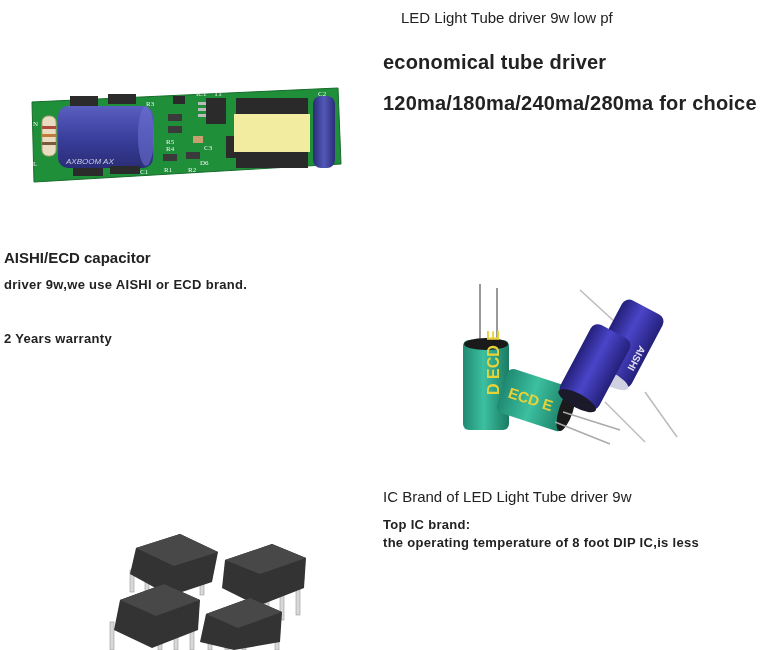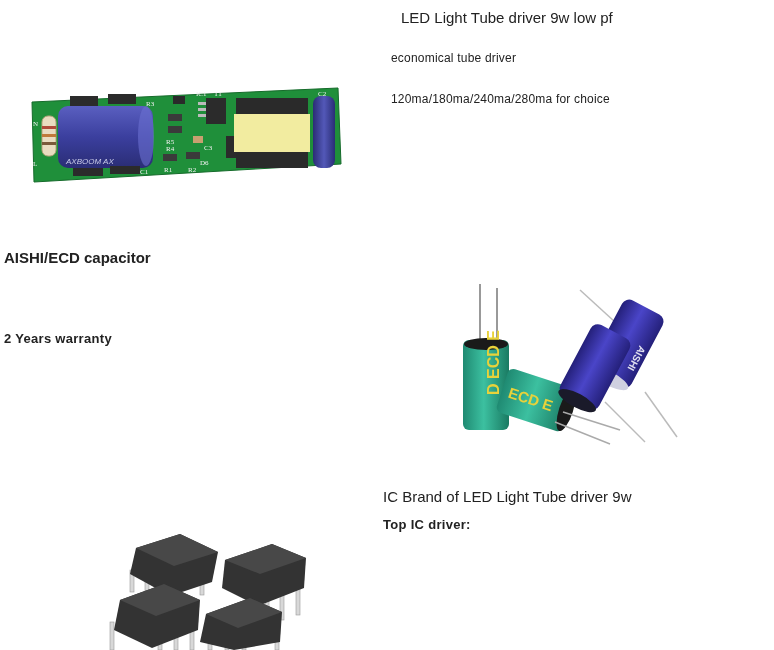--- a/index.html
+++ b/index.html
@@ -1,20 +1,20 @@
 <!DOCTYPE html>
 <html><head>
 <meta charset="utf-8">
 <style>
   html, body { margin: 0; padding: 0; background: #ffffff; }
   body { width: 774px; height: 650px; position: relative; overflow: hidden;
          font-family: "Liberation Sans", sans-serif; color: #222222; }
   .abs { position: absolute; }
   .title { font-size: 15px; font-weight: normal; color: #222; white-space: nowrap; }
-  .big-bold { font-size: 12px; font-weight: normal; color: #222; white-space: nowrap; letter-spacing: 0.2px; margin-left: 8px; }
+  .big-bold { font-size: 20px; font-weight: bold; color: #222; white-space: nowrap; letter-spacing: 0.2px; }
   .body-bold { font-size: 13px; font-weight: bold; color: #222; line-height: 18px; letter-spacing: 0.3px; }
   svg { display: block; }
 </style>
 </head>
 <body>
 
 <div class="abs" style="left:28px; top:86px; width:315px; height:98px;">
   <svg width="315" height="98" viewBox="0 0 315 98">
     <defs>
       <linearGradient id="capg" x1="0" y1="0" x2="0" y2="1">
@@ -79,20 +79,21 @@
     </g>
   </svg>
 </div>
 
 <div class="abs title" style="left:383px; top:9px;margin-left:18px;">LED Light Tube driver 9w low pf</div>
 <div class="abs big-bold" style="left:383px; top:51px;">economical tube driver</div>
 <div class="abs big-bold" style="left:383px; top:92px;">120ma/180ma/240ma/280ma for choice</div>
 
 <div class="abs title" style="left:4px; top:249px;font-weight:bold;">AISHI/ECD capacitor</div>
 <div class="abs body-bold" style="left:4px; top:276px; width:360px;">
+  <div>driver 9w,we use AISHI or ECD brand.</div>
 </div>
 <div class="abs body-bold" style="left:4px; top:330px;">2 Years warranty</div>
 
 <div class="abs" style="left:445px; top:282px; width:245px; height:165px;">
   <svg width="245" height="165" viewBox="0 0 245 165">
     <defs>
       <linearGradient id="ecdg" x1="0" y1="0" x2="1" y2="0">
         <stop offset="0" stop-color="#1f8a72"></stop>
           <stop offset="0.45" stop-color="#3cc0a0"></stop>
           <stop offset="1" stop-color="#1a7a62"></stop>
@@ -130,21 +131,22 @@
       <rect x="128" y="45" width="44" height="80" rx="8" fill="url(#aig)"></rect>
       <ellipse cx="150" cy="123" rx="21" ry="7" fill="#1a1a2a"></ellipse>
     </g>
     <line x1="160" y1="120" x2="200" y2="160" stroke="#bbb" stroke-width="1.5"></line>
     <line x1="200" y1="110" x2="232" y2="155" stroke="#bbb" stroke-width="1.5"></line>
   </svg>
 </div>
 
 <div class="abs title" style="left:383px; top:488px;">IC Brand of LED Light Tube driver 9w</div>
 <div class="abs body-bold" style="left:383px; top:516px; width:390px;">
-  <div>Top IC driver:</div>
+  <div>Top IC brand:</div>
+  <div>the operating temperature of 8 foot DIP IC,is less</div>
 </div>
 
 <div class="abs" style="left:100px; top:530px; width:210px; height:120px;">
   <svg width="210" height="120" viewBox="0 0 210 120">
     <g fill="#d8d8d8" stroke="#999" stroke-width="0.6">
 
       <rect x="30" y="40" width="4" height="22"></rect>
         <rect x="45" y="44" width="4" height="22"></rect>
         <rect x="100" y="35" width="4" height="30"></rect>
 

